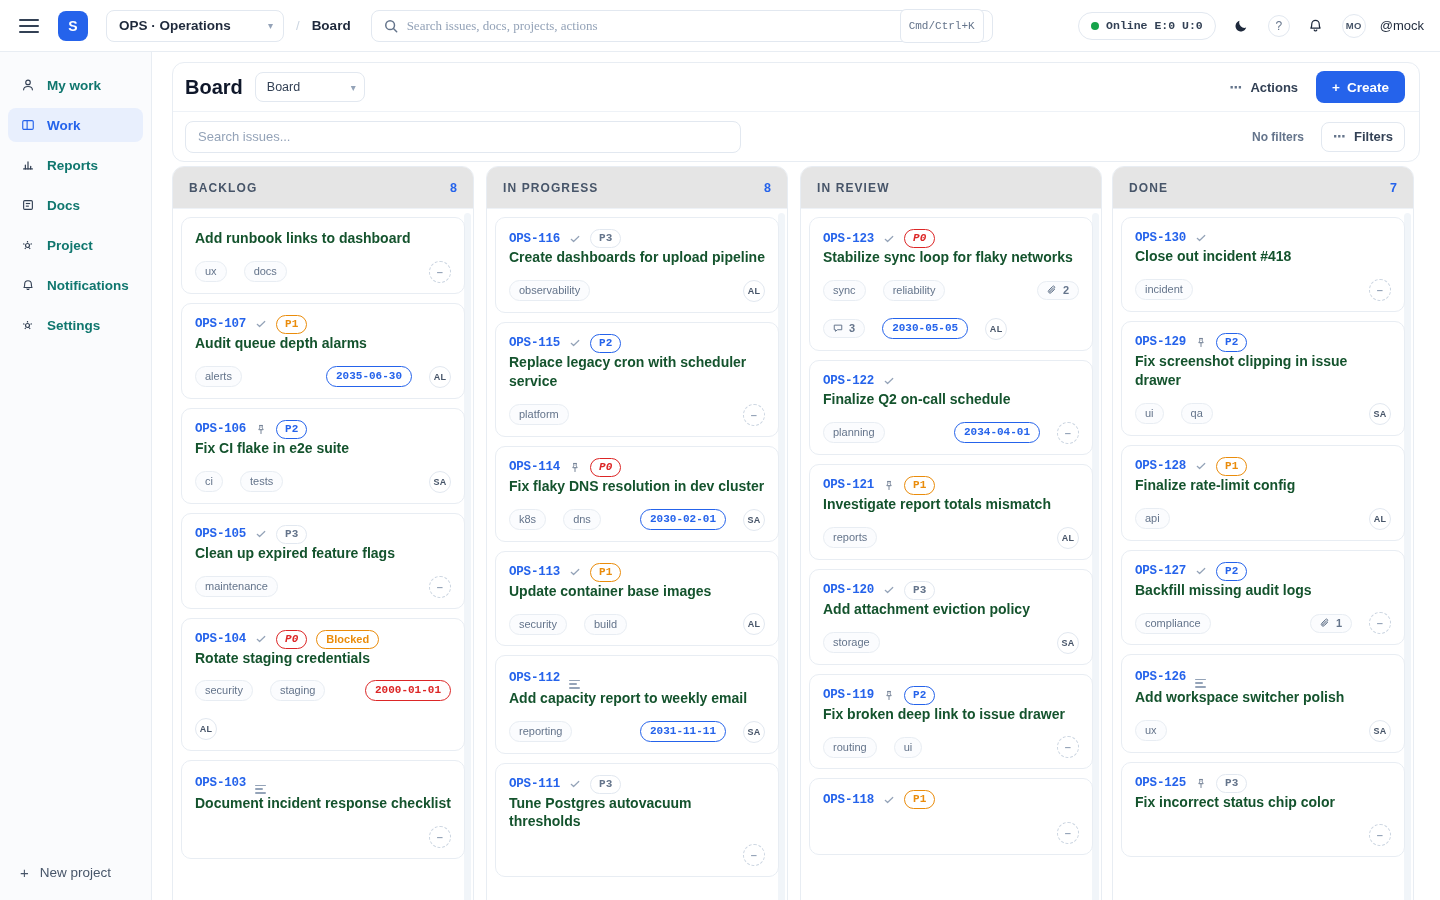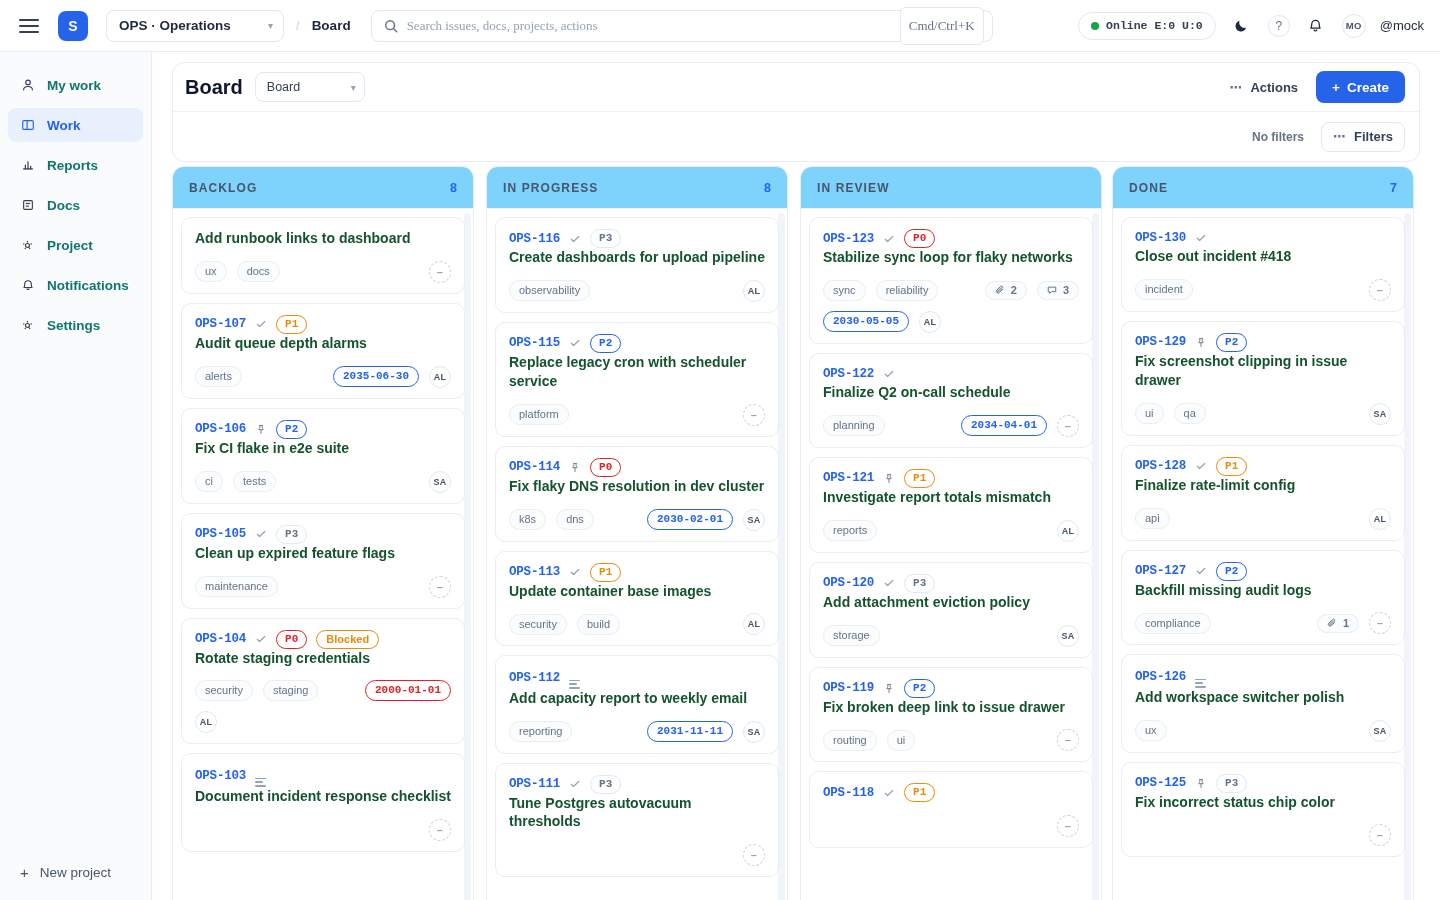--- a/index.html
+++ b/index.html
@@ -55,23 +55,23 @@
     height: 32px; width: 622px;
     border: 1px solid #e2e8f0; border-radius: 8px;
     background: #fff;
     display: flex; align-items: center; gap: 9px;
     padding: 0 8px 0 12px;
     cursor: text;
   }
   .searchbox .sph { flex: 1; font-size: 13px; color: #94a3b8; font-family: Liberation Serif, serif; }
   .kbd {
     border: 1px solid #e2e8f0; border-radius: 6px;
-    font-size: 13px; color: #64748b;
+    font-size: 11px; color: #64748b;
     padding: 10px 8px;
-    font-family: Liberation Serif, serif;
+    font-family: Liberation Mono, monospace;
     background:#fff;
   }
   .topright { margin-left: auto; display: flex; align-items: center; gap: 14px; }
   .status-pill {
     height: 28px; border: 1px solid #e2e8f0; border-radius: 14px;
     display: flex; align-items: center; gap: 7px;
     padding: 0 12px;
     font-size: 11.5px; font-weight: bold; color: #334155;
     font-family: "Liberation Mono","DejaVu Sans Mono",monospace;
     cursor: pointer;
@@ -161,46 +161,46 @@
 
   
   .board { position:absolute; top:114px; left:20px; width:1268px; height:800px; }
   .col {
     position:absolute; top:0; width:302px; height:786px;
     background:#fff; border:1px solid #e8edf3; border-radius:12px;
     overflow:hidden;
   }
   .col-head {
     height:42px; display:flex; align-items:center; justify-content:space-between;
-    padding:0 16px; border-bottom:1px solid #eef2f7; background:#7dd3fc;
+    padding:0 16px; border-bottom:1px solid #eef2f7; background:#e5e5e5;
   }
   .col-title { font-size:12px; font-weight:bold; letter-spacing:1.1px; color:#475569; }
   .col-count { font-size:12.5px; font-weight:bold; color:#2563eb; }
   .col-body { padding:8px; height:744px; position:relative; }
   .col-scroll { position:absolute; top:46px; right:2px; width:7px; height:738px; background:#f1f5f9; border-radius:4px; }
 
   .card {
     border:1px solid #e8edf3; border-radius:10px; background:#fff;
     padding:11px 13px 10px 13px; margin-bottom:9px;
   }
   .card-head { display:flex; align-items:center; gap:9px; min-height:18px; }
   .key { font-size:12.5px; font-weight:bold; color:#2563eb; font-family:"Liberation Mono","DejaVu Sans Mono",monospace; letter-spacing:-.2px; }
   .card-title { font-size:14px; font-weight:bold; color:#14532d; line-height:1.35; }
-  .card-foot { display:flex; align-items:center; flex-wrap:wrap; gap:10px; margin-top:13px; min-height:22px; }
+  .card-foot { display:flex; align-items:center; flex-wrap:wrap; gap:17px; margin-top:13px; min-height:22px; }
   .tag {
     border:1px solid #e8edf3; border-radius:11px; background:#fbfcfe;
     font-size:11px; color:#64748b; padding:3px 9px 4px 9px;
   }
   .spacer { flex:1 1 auto; min-width:4px; }
   .pri {
     border-radius:11px; font-size:11px; font-weight:bold;
     padding:2px 8px 3px 8px; border:1px solid;
     font-family:"Liberation Mono","DejaVu Sans Mono",monospace;
   }
-  .pri.p0 { color:#dc2626; border-color:#dc2626; }
+  .pri.p0 { color:#dc2626; border-color:#dc2626;font-style:italic; }
   .pri.p1 { color:#ea8c0b; border-color:#ea8c0b; }
   .pri.p2 { color:#2563eb; border-color:#2563eb; }
   .pri.p3 { color:#64748b; border-color:#e2e8f0; }
   .blocked-chip {
     border-radius:11px; font-size:11px; font-weight:bold;
     padding:2px 9px 3px 9px; border:1px solid #ea8c0b; color:#ea8c0b;
   }
   .due {
     border-radius:11px; font-size:11px; font-weight:bold;
     padding:3px 9px 4px 9px; border:1px solid #2563eb; color:#2563eb;
@@ -362,20 +362,23 @@
           <span class="dots">⋯</span>
           <span>Actions</span>
         </div>
         <div class="create-btn">
           <span>+</span>
           <span>Create</span>
         </div>
       </div>
     </div>
     <div class="panel-bot">
+      <div class="issue-search">
+        <span>Search issues...</span>
+      </div>
       <div class="panel-bot-right">
         <span class="nofilters">No filters</span>
         <div class="filters-btn">
           <span class="dots">⋯</span>
           <span>Filters</span>
         </div>
       </div>
     </div>
   </div>
 

